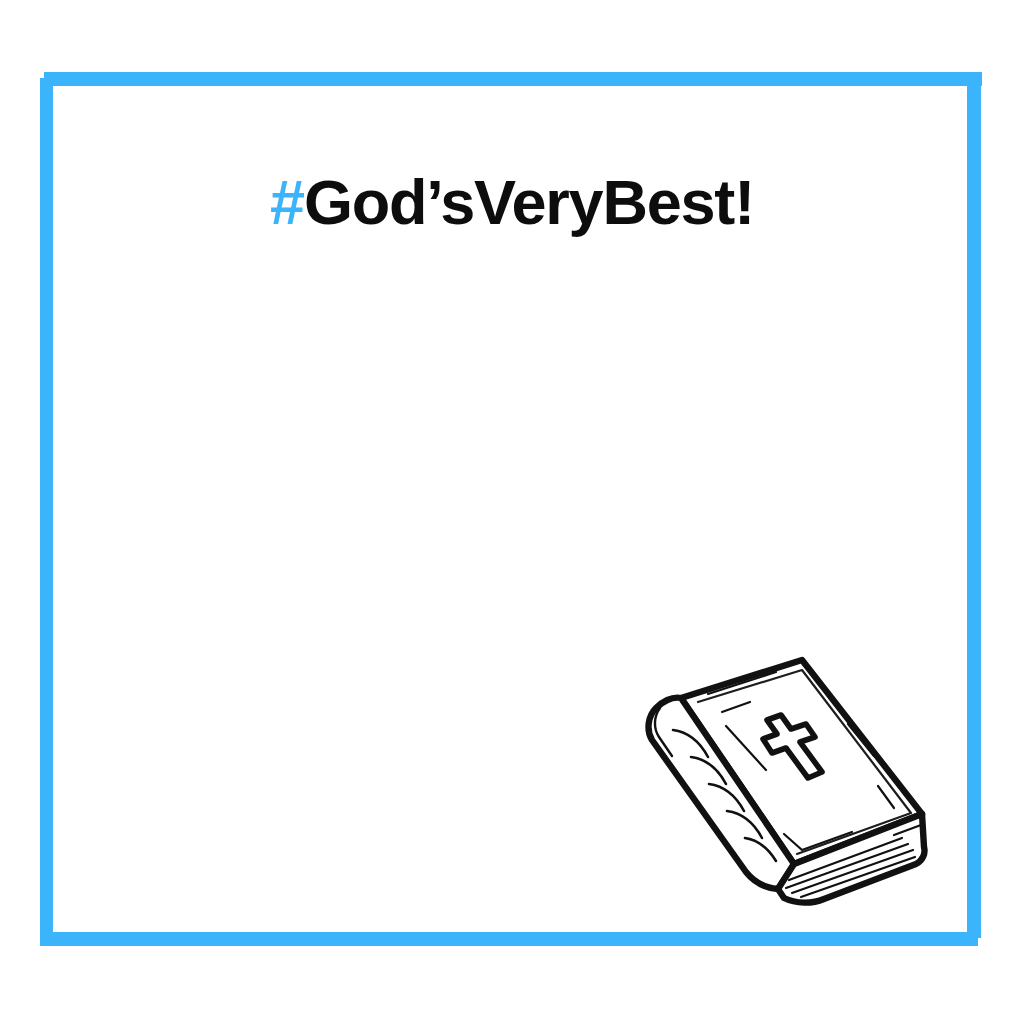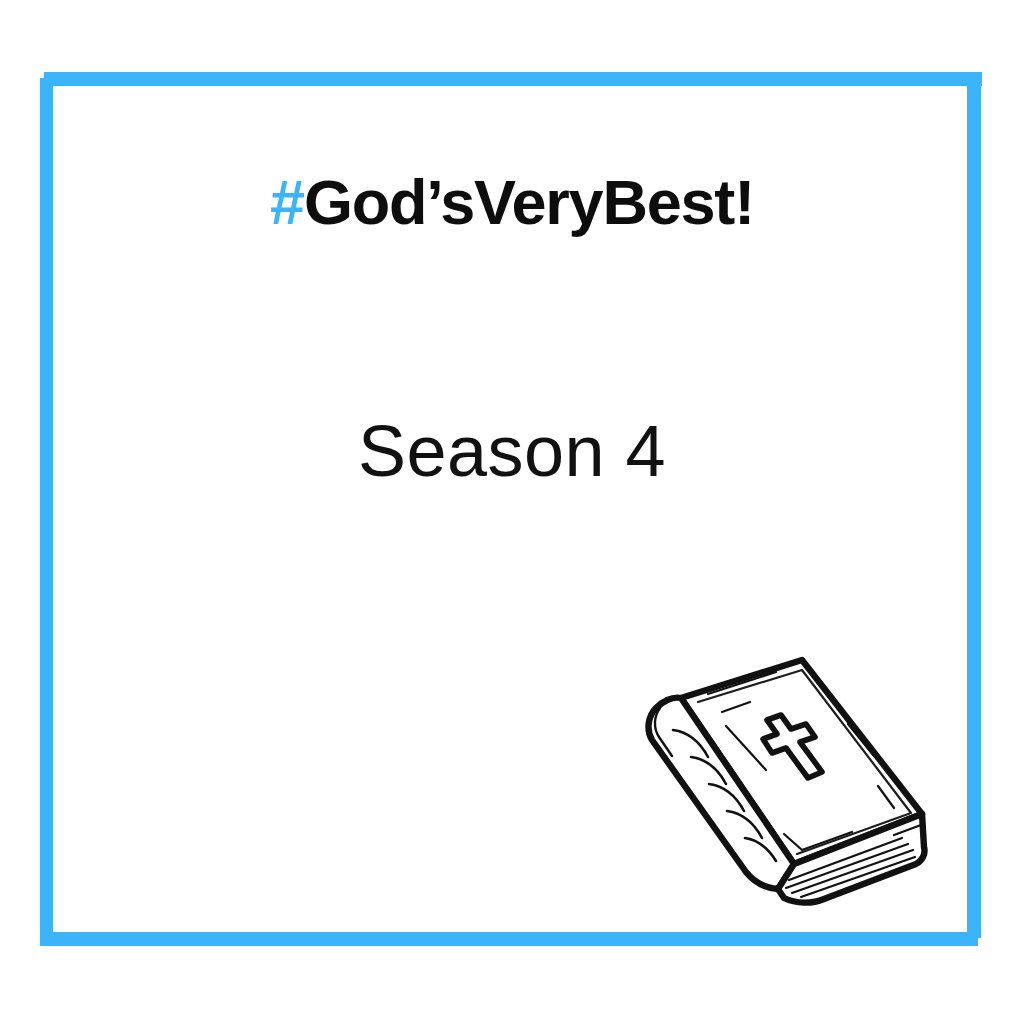--- a/index.html
+++ b/index.html
@@ -104,21 +104,20 @@
 
 <div class="card">
 
   <div class="frame-bar frame-top"></div>
   <div class="frame-bar frame-left"></div>
   <div class="frame-bar frame-right"></div>
   <div class="frame-bar frame-bottom"></div>
 
   <div class="title"><span class="hash">#</span><span>God’sVeryBest!</span></div>
 
-  <div class="subtitle">Season 4</div>
 
   <div class="bible">
     <svg viewBox="0 0 310 270" xmlns="http://www.w3.org/2000/svg" fill="none" stroke="#111111" stroke-width="5.2" stroke-linecap="round" stroke-linejoin="round">
 
       <path d="M55 62 L176 24 L296 178 L168 228 Z" fill="#ffffff" stroke="#111111" stroke-width="6.4"></path>
 
       <path d="M72 66 L176 34 L285 177 L171 218" stroke-width="2.2" opacity="0.95"></path>
 
       <path d="M55 62 L168 228 L152 253 C140 252 128 246 120 236
                L26 104 C20 94 22 80 30 72 C36 66 46 60 55 62 Z" fill="#ffffff" stroke="#111111" stroke-width="6.4"></path>

